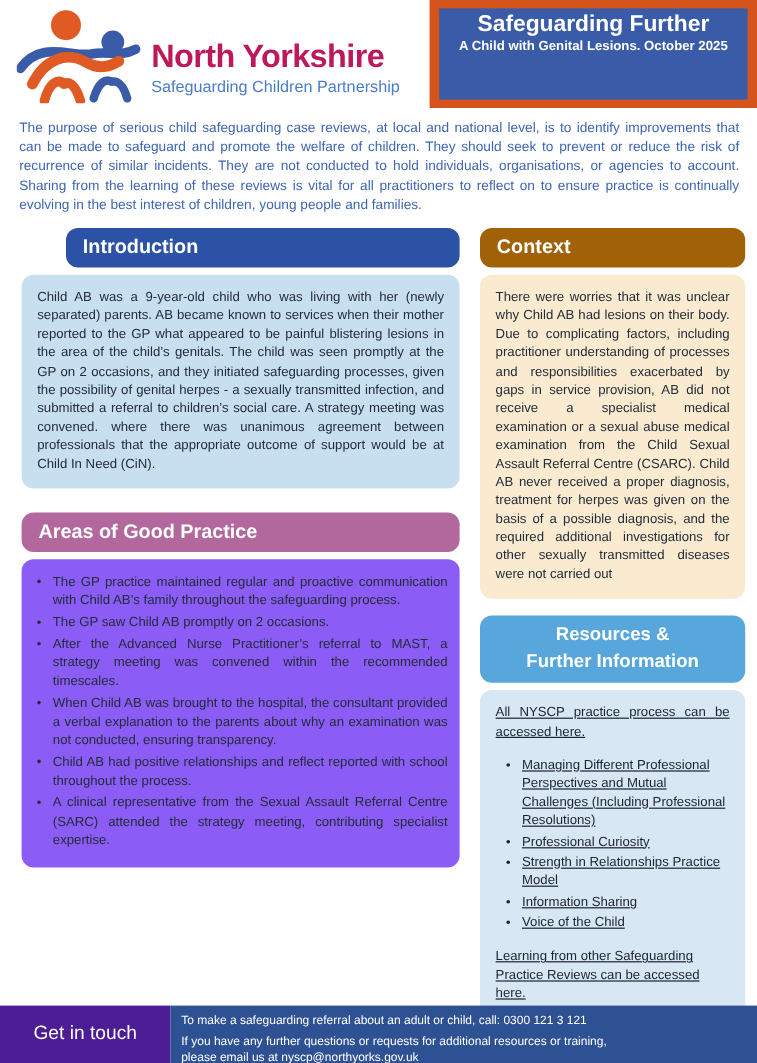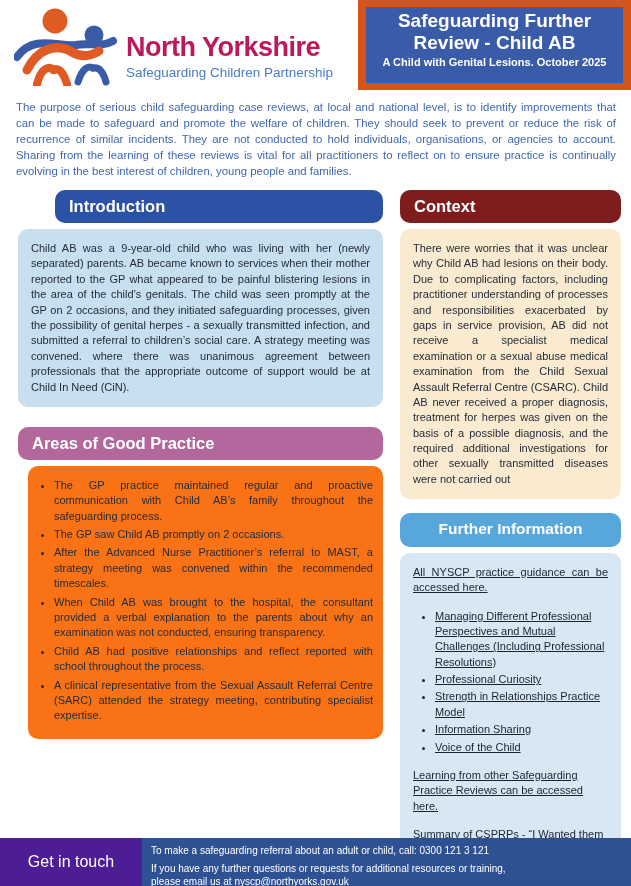--- a/index.html
+++ b/index.html
@@ -37,32 +37,32 @@
   
   .col-left  { position:absolute; left:18px;  top:190px; width:365px; }
   .col-right { position:absolute; left:400px; top:190px; width:221px; }
 
   .pill {
     border-radius:10px; color:#ffffff; font-size:16.5px; font-weight:bold;
     height:33px; line-height:33px; padding-left:14px; margin-bottom:6px;
   }
   .pill-blue  { background:#2b52a4;margin-left:37px; }
   .pill-mauve { background:#b2689c; }
-  .pill-amber { background:#7f1d1d; }
+  .pill-amber { background:#a16207; }
   .pill-ltblue {
     background:#57a6dc; text-align:center; height:auto; line-height:1.45;
     padding:5px 0 6px 0; font-size:15.5px;
   }
 
   .box {
     border-radius:10px; font-size:11px; line-height:1.4; color:#232c3a;
     padding:12px 13px; text-align:justify;
   }
   .box-intro { background:#c8dff0; min-height:170px; margin-bottom:20px; }
-  .box-pink  { background:#f97316; padding:12px 10px 12px 6px;margin-left:10px; }
+  .box-pink  { background:#8b5cf6; padding:12px 10px 12px 6px; }
   .box-cream { background:#faeacf; min-height:262px; margin-bottom:14px; }
   .box-res   { background:#d8e7f4; text-align:left; color:#1c2430; }
 
   .box ul { margin:0; padding-left:20px; }
   .box li { margin-bottom:3px; }
   .box-pink li { text-align:justify; }
 
   .box-res p.link { text-decoration:underline; margin-bottom:13px; cursor:pointer; }
   .box-res p.link-first { text-align:justify; }
   .box-res ul { margin-bottom:13px; padding-left:22px; }
@@ -99,21 +99,20 @@
       </svg>
       <div class="logo-text">
         <div class="logo-title">North Yorkshire</div>
         <div class="logo-subtitle">Safeguarding Children Partnership</div>
       </div>
     </div>
     <div class="banner">
       <div class="banner-inner">
         <div class="banner-title">
           <div>Safeguarding Further</div>
-          <div>Review -  Child AB</div>
         </div>
         <div class="banner-subtitle">A Child with Genital Lesions. October 2025</div>
       </div>
     </div>
   </div>
 
   <p class="purpose">The purpose of serious child safeguarding case reviews, at local and national level, is to identify improvements that can be made to safeguard and promote the welfare of children. They should seek to prevent or reduce the risk of recurrence of similar incidents. They are not conducted to hold individuals, organisations, or agencies to account. Sharing from the learning of these reviews is vital for all practitioners to reflect on to ensure practice is continually evolving in the best interest of children, young people and families.</p>
 
   <div class="col-left">
     <div class="pill pill-blue">Introduction</div>
@@ -130,24 +129,25 @@
           <li>A clinical representative from the Sexual Assault Referral Centre (SARC) attended the strategy meeting, contributing specialist expertise.</li>
         </ul>
     </div>
   </div>
 
   <div class="col-right">
     <div class="pill pill-amber">Context</div>
     <div class="box box-cream">There were worries that it was unclear why Child AB  had lesions on their body. Due to complicating factors, including practitioner understanding of processes and responsibilities exacerbated by gaps in service provision, AB did not receive a specialist medical examination or a sexual abuse medical examination from the Child Sexual Assault Referral Centre (CSARC).  Child AB never received a proper diagnosis, treatment for herpes was given on the basis of a possible diagnosis, and the required additional investigations for other sexually transmitted diseases were not carried out</div>
 
     <div class="pill pill-ltblue">
+      <div>Resources &amp;</div>
       <div>Further Information</div>
     </div>
     <div class="box box-res">
-      <p class="link link-first">All NYSCP practice guidance can be accessed here.</p>
+      <p class="link link-first">All NYSCP practice process can be accessed here.</p>
       <ul>
           <li>Managing Different Professional Perspectives and Mutual Challenges (Including Professional Resolutions)</li>
           <li>Professional Curiosity</li>
           <li>Strength in Relationships Practice Model</li>
           <li>Information Sharing</li>
           <li>Voice of the Child</li>
         </ul>
       <p class="link">Learning from other Safeguarding Practice Reviews can be accessed here.</p>
       <p class="link">Summary of  CSPRPs - “I Wanted them all to Notice” can be accessed here.</p>
     </div>

